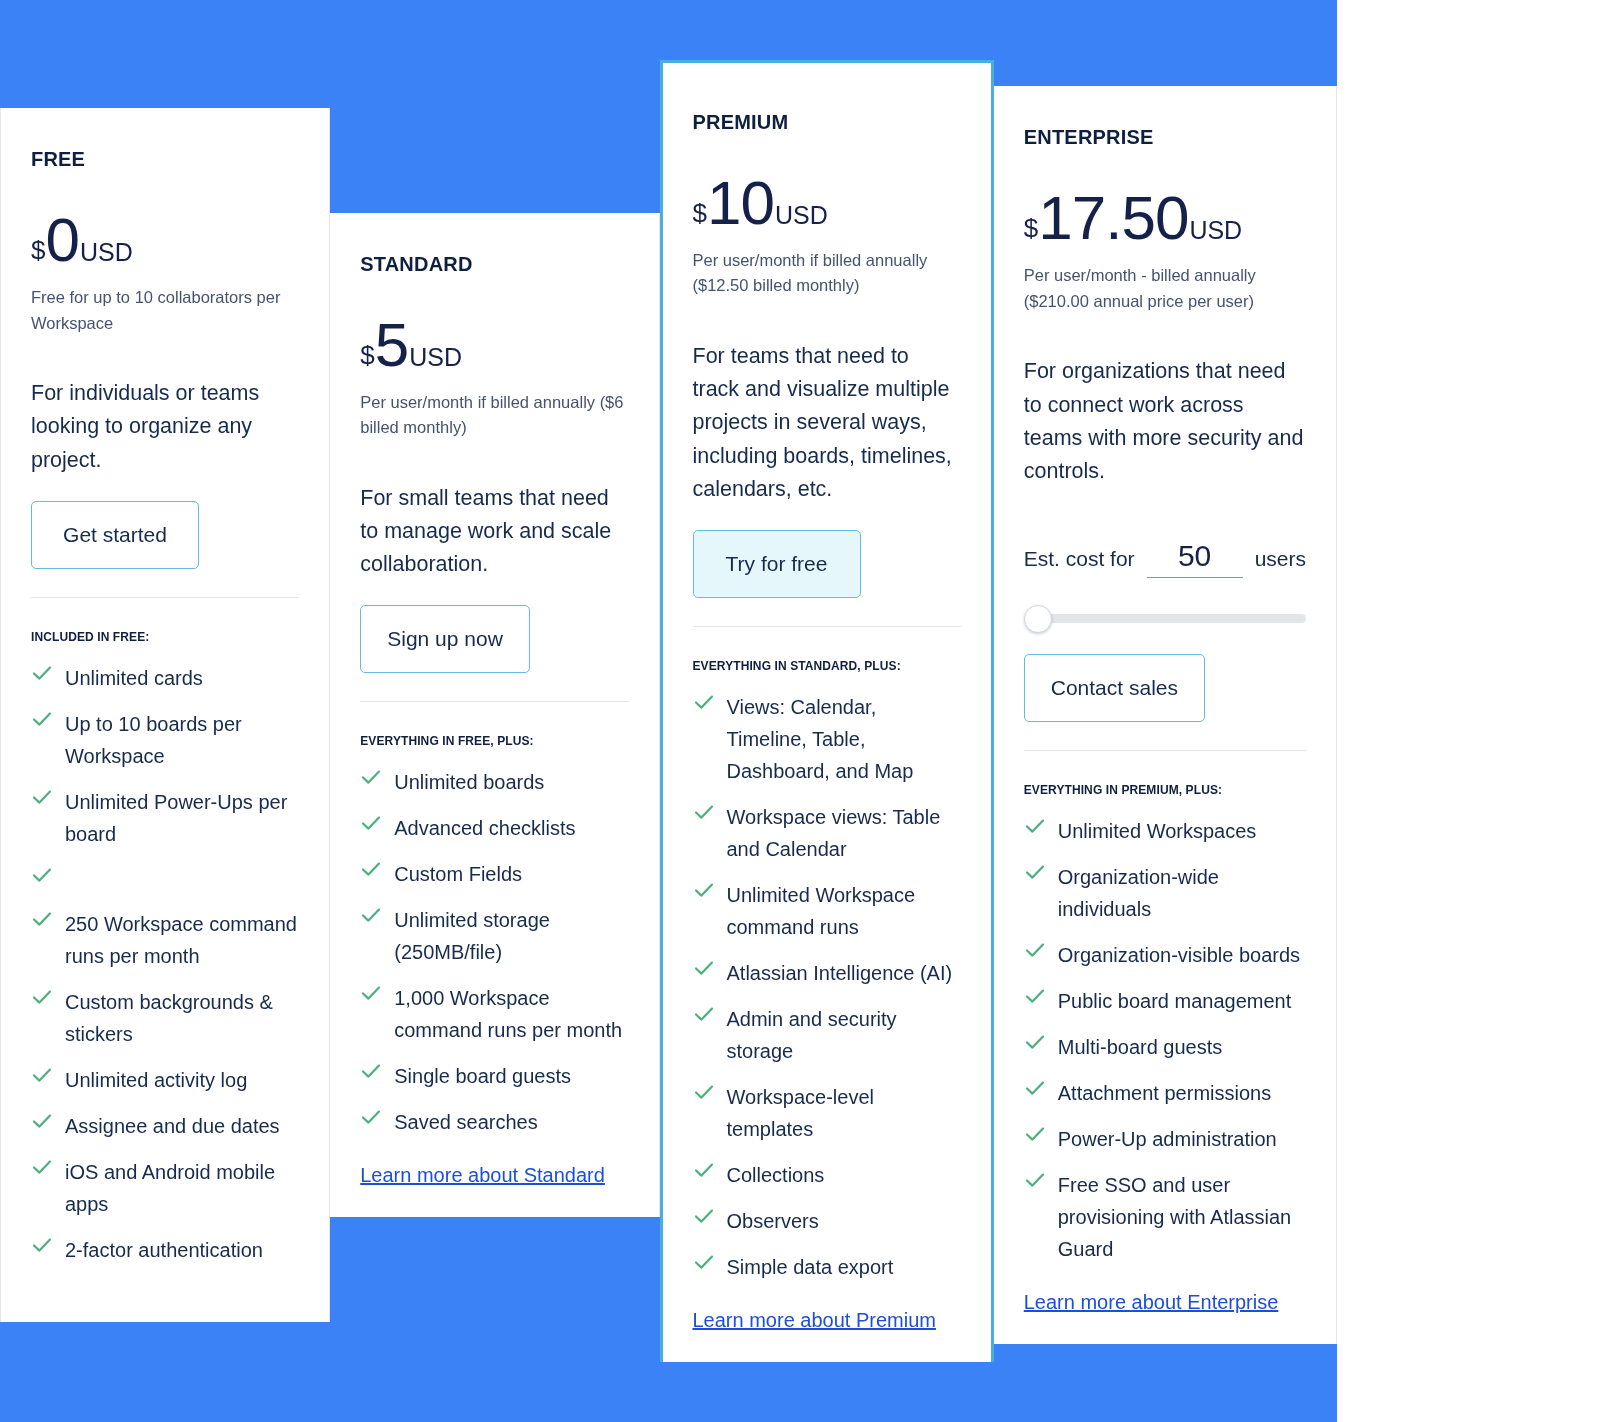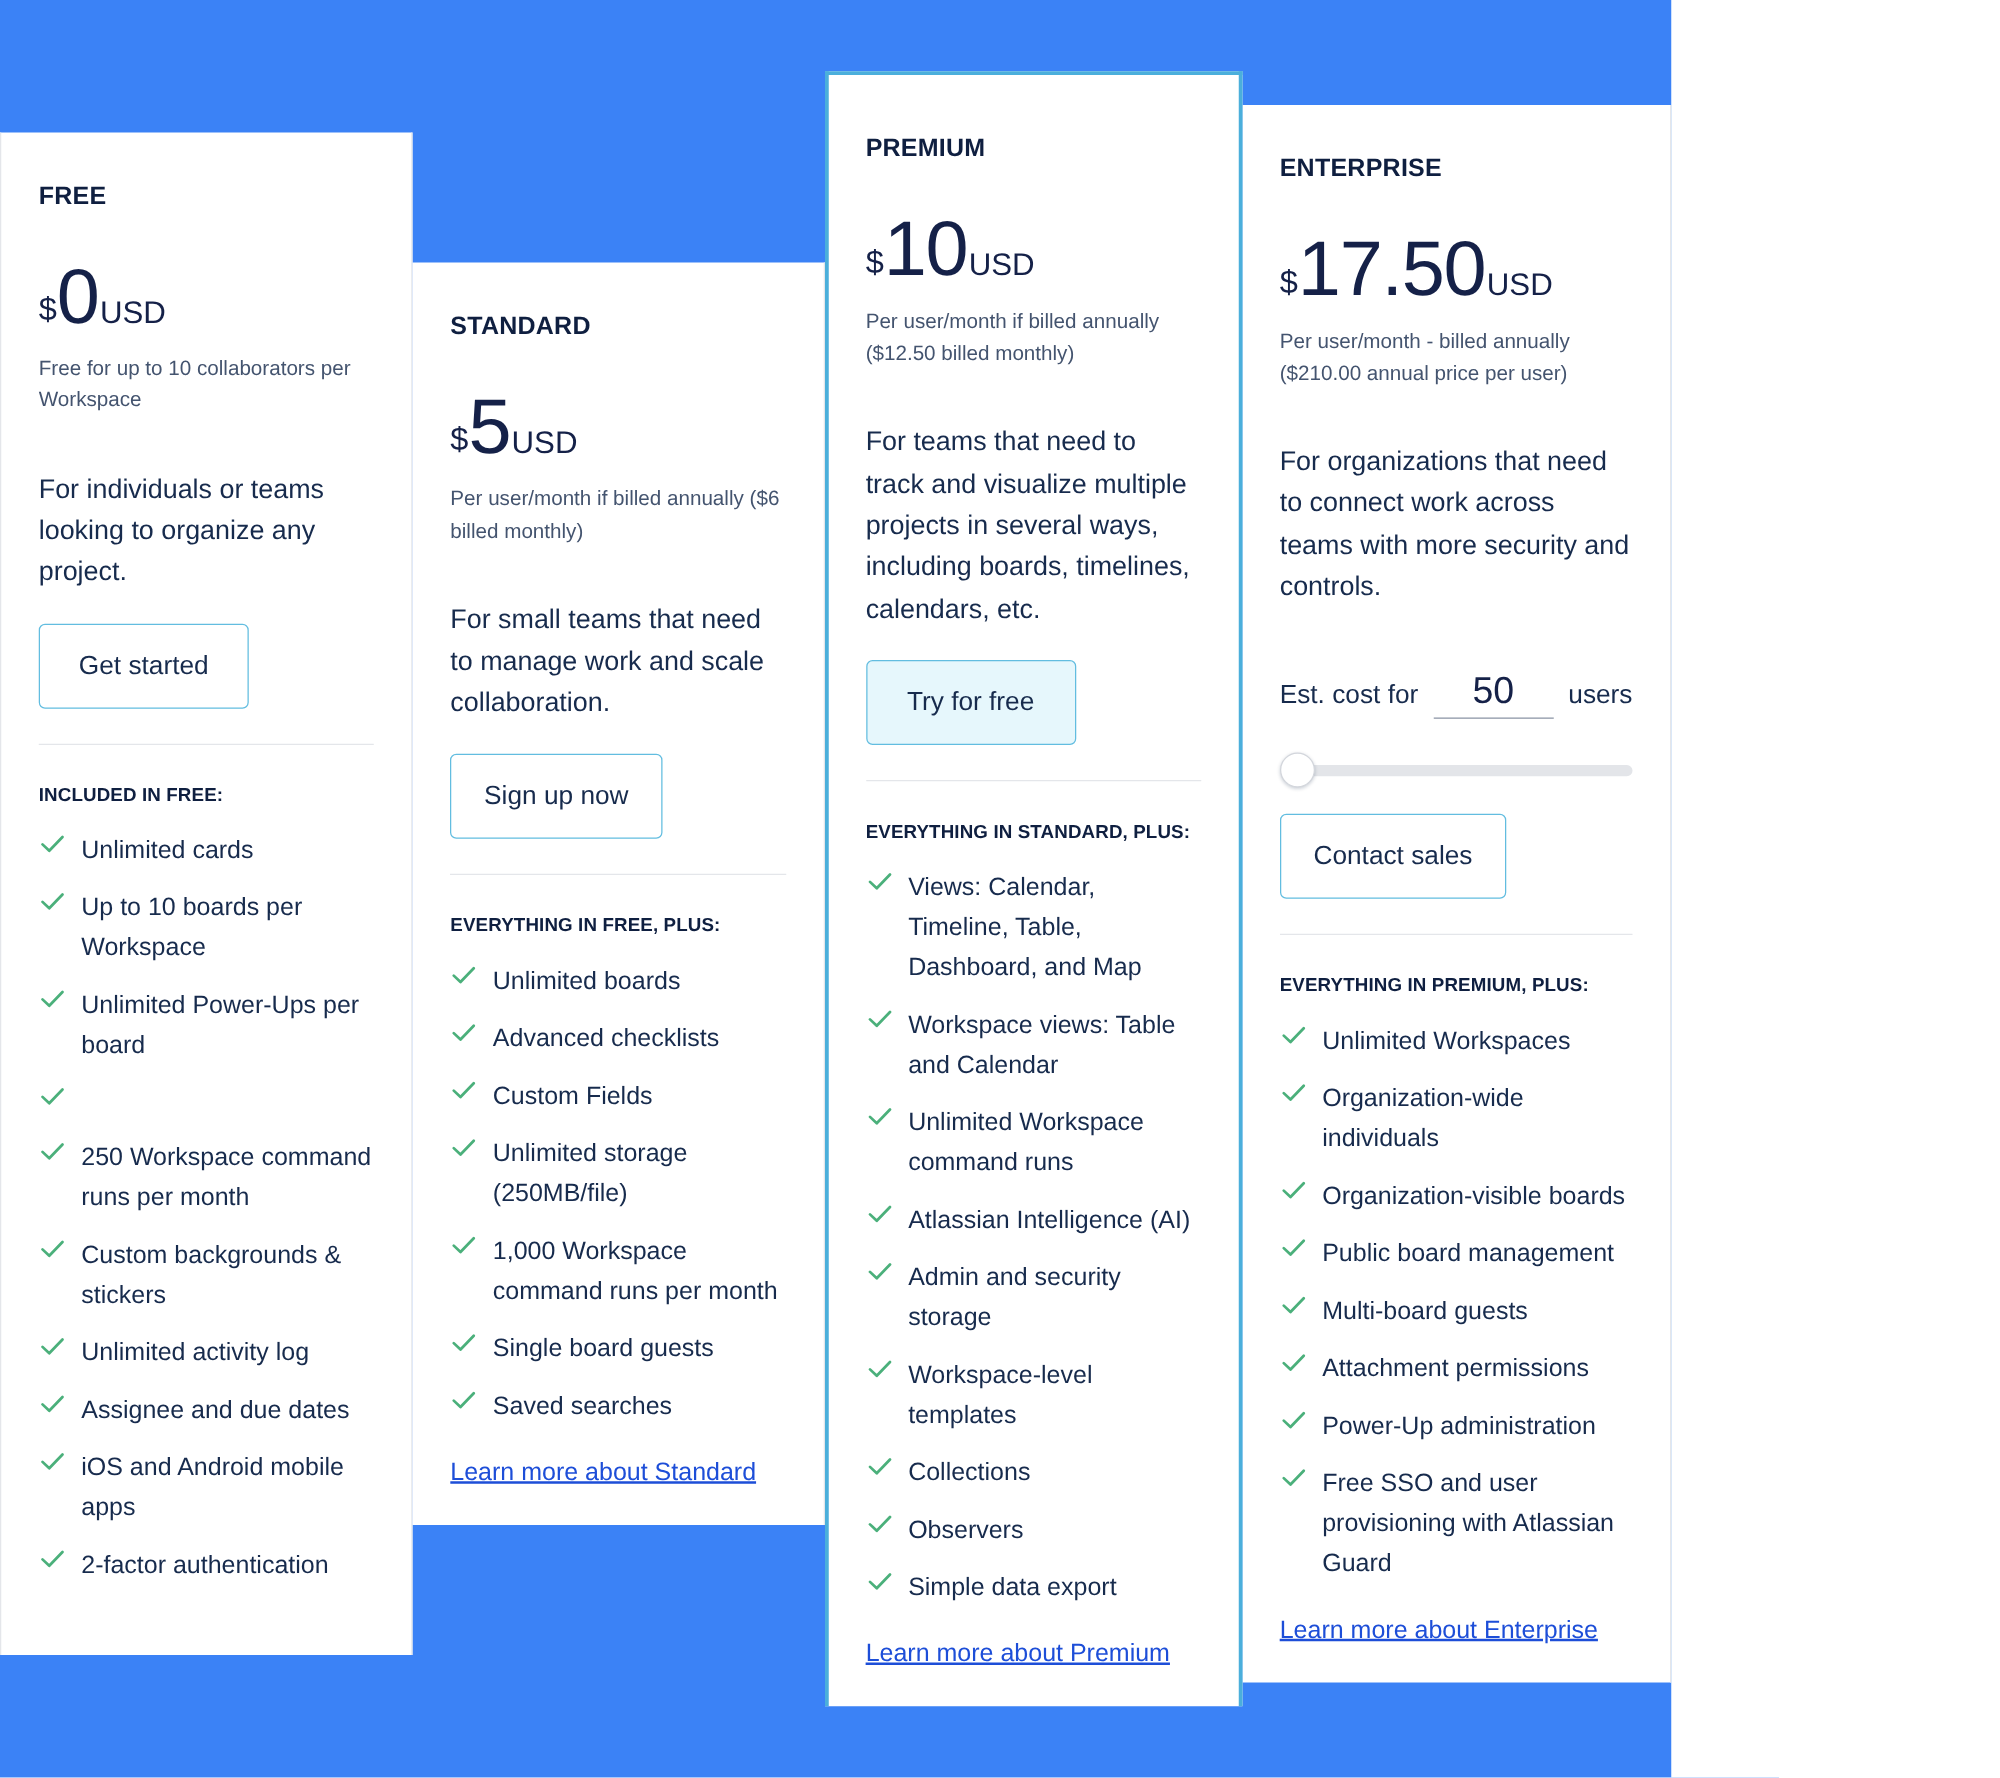--- a/index.html
+++ b/index.html
@@ -170,21 +170,21 @@
     border-top: 1px solid #e4e6ea;
     margin: 0 0 0 0;
   }
 
   .features {
     padding-top: 30px;
     flex: 1 1 auto;
   }
 
   .features-title {
-    font-size: 15px;
+    font-size: 12px;
     font-weight: bold;
     letter-spacing: 0.1px;
     color: #0f1f40;
     line-height: 1.5;
     margin-bottom: 16px;
   }
 
   .feature-list { list-style: none; }
 
   .feature-item {

